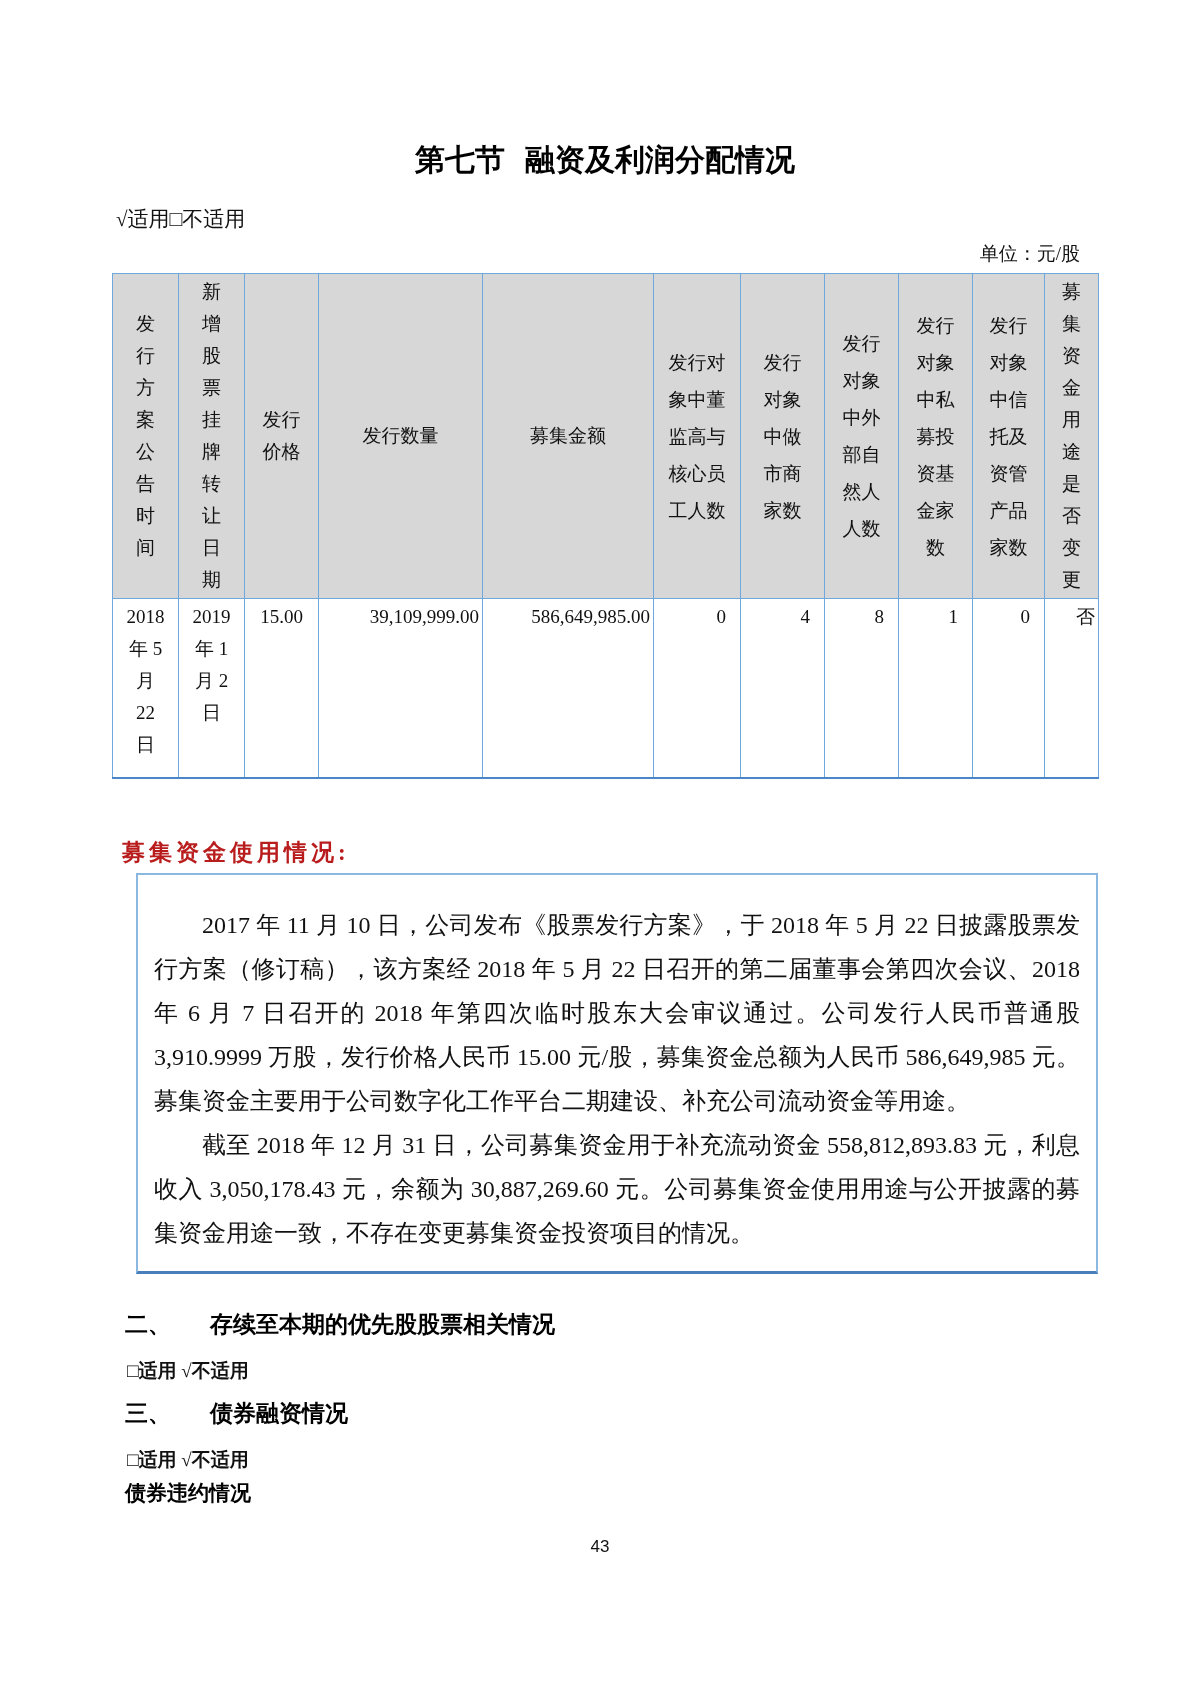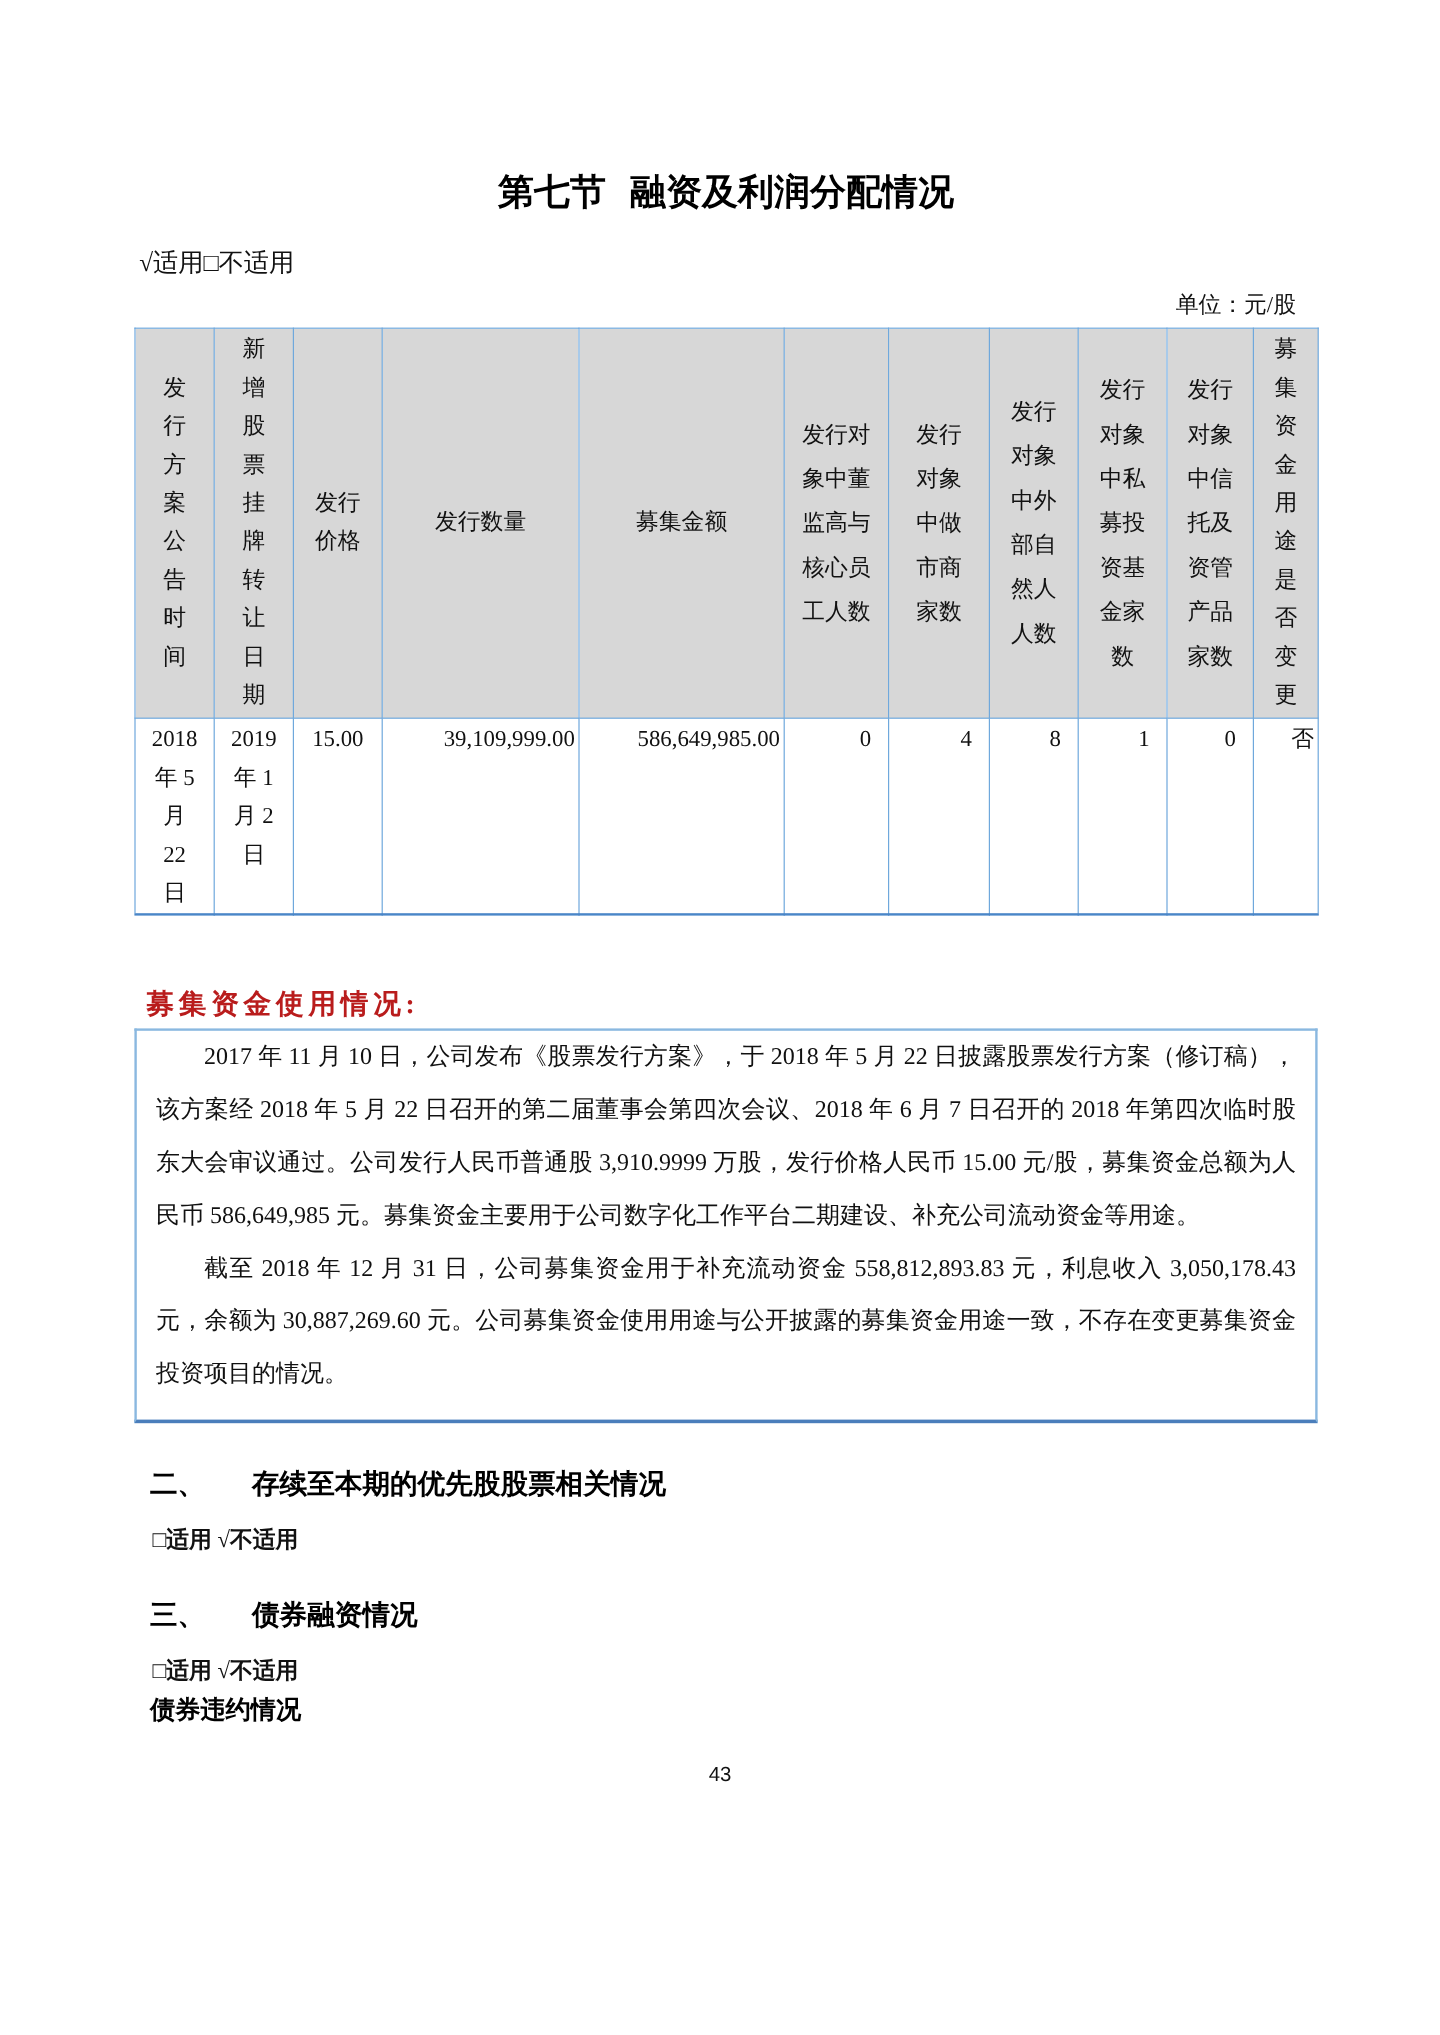--- a/index.html
+++ b/index.html
@@ -26,43 +26,43 @@
     border:1px solid #6fa8dc;border-bottom:2px solid #4a86c8;
   }
   .issue-table th,.issue-table td{
     border:1px solid #6fa8dc;font-size:19px;white-space:pre-line;overflow:hidden;
   }
   .issue-table th{
     background:#d7d7d7;font-weight:normal;vertical-align:middle;
     text-align:center;line-height:32px;padding:2px 1px;
   }
   .issue-table th.airy{line-height:37px;}
-  .issue-table td{vertical-align:top;line-height:32px;padding:2px 3px 0;}
+  .issue-table td{vertical-align:top;line-height:32px;padding:2px 3px 16px;}
   .issue-table td.c{text-align:center;}
   .issue-table td.l{text-align:right;padding-left:7px;}
   .issue-table td.r{text-align:right;padding-right:14px;}
   .usage-heading{
     margin:58px 0 0 10px;font-weight:bold;font-size:23px;letter-spacing:4px;color:#b91c1c;
   }
   .usage-box{
     margin-top:5px;border:2px solid #8ab8e0;border-bottom:3px solid #4a7ebb;
-    padding:0 16px 16px;font-size:20px;line-height:44px;text-align:justify;
+    padding:28px 16px 16px;font-size:24px;line-height:44px;text-align:justify;margin-left:24px;
   }
   .usage-box p{margin:0;text-indent:2em;}
   .apply-line-2{margin:18px 0 0 15px;font-size:19px;font-weight:bold;}
   .sub-heading{
     margin:6px 0 0 13px;font-weight:bold;font-size:21px;color:#000;
     font-family:"Liberation Sans","DejaVu Sans",sans-serif;
   }
   .page-number{
     margin-top:30px;text-align:center;font-size:17px;
     font-family:"Liberation Sans","DejaVu Sans",sans-serif;
   }
   .sec2-heading{margin-top:35px;}
-  .sec3-heading{margin-top:34px;}
+  .sec3-heading{margin-top:14px;}
   col.w1{width:66px}col.w2{width:66px}col.w3{width:74px}col.w4{width:164px}
   col.w5{width:171px}col.w6{width:87px}col.w7{width:84px}col.w8{width:74px}
   col.w9{width:74px}col.w10{width:72px}col.w11{width:54px}
 </style>
 </head>
 <body>
 
 <div class="content">
 
   <div class="doc-title">

